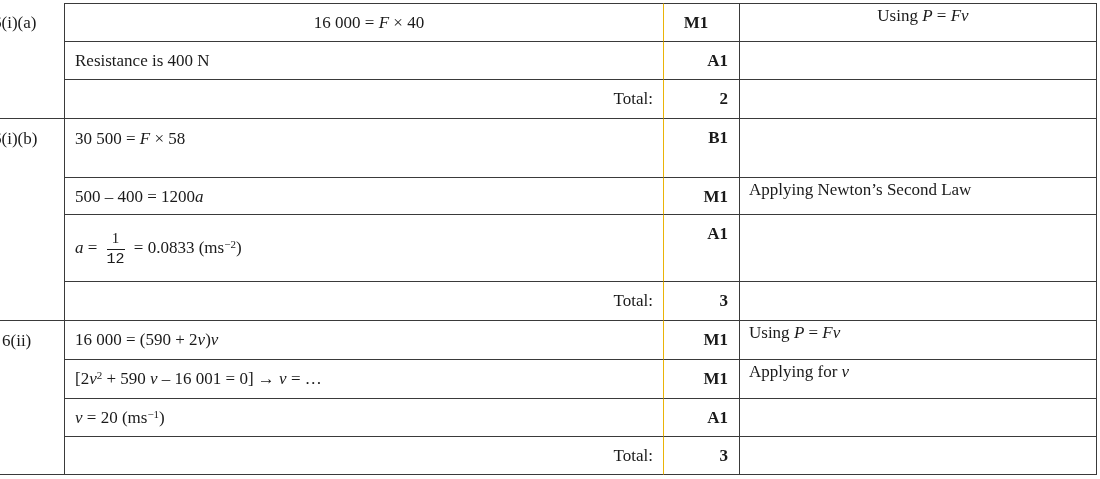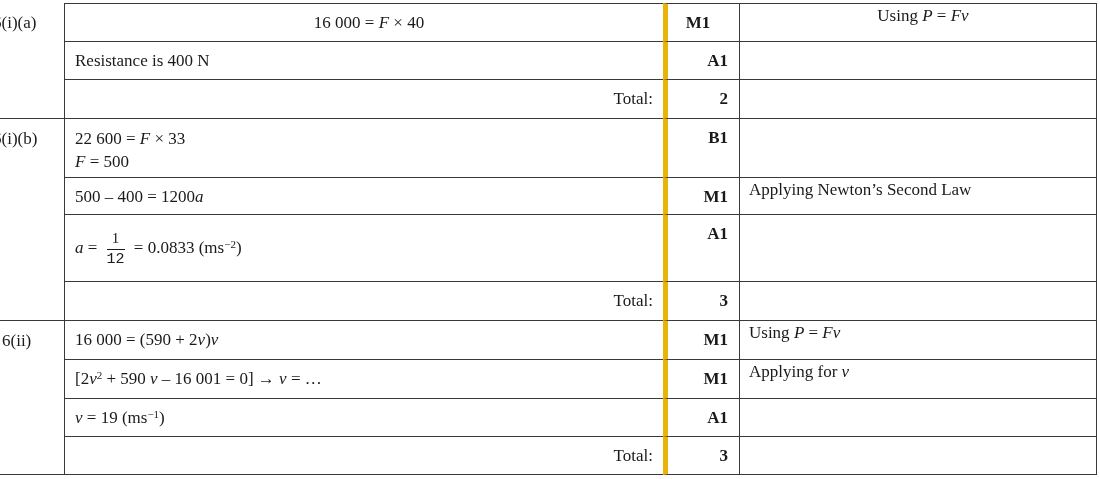--- a/index.html
+++ b/index.html
@@ -27,21 +27,21 @@
   .g3 { grid-template-rows: 39px 39px 38px 38px; }
   .cell { border-bottom: 1px solid #3a3a3a; overflow: hidden; }
   .lab {
     grid-column: 1;
     grid-row: 1 / -1;
     border-right: 1px solid #3a3a3a;
     padding: 10px 0 0 2px;
   }
   .w { padding: 9px 0 0 10px; }
   .m {
-    border-left: 5px solid #eab308;
+    border-left: 1px solid #eab308;
     border-right: 1px solid #3a3a3a;
     text-align: right;
     padding: 9px 11px 0 0;
     font-weight: bold;
   }
   .c { padding: 2px 0 0 9px; }
   .bt { border-top: 1px solid #3a3a3a; text-align: center; }
   .total { text-align: right; padding-right: 10px; font-weight: normal; }
   .clipped { display: inline-block; margin-left: -9px; white-space: nowrap; }
   .twoline { line-height: 23px; padding-top: 8px; }
@@ -69,22 +69,21 @@
       <div class="cell c"></div>
 
       <div class="cell w total"><span>Total:</span></div>
       <div class="cell m"><span>2</span></div>
       <div class="cell c"></div>
     </section>
 
     <section class="group g2">
       <div class="cell lab"><span class="clipped">6(i)(b)</span></div>
       <div class="cell w twoline">
-          <div><span>22 600 = </span><i>F</i><span> × 33</span></div>
-          <div><i>F</i><span> = 500</span></div>
+          <div><span>30 500 = </span><i>F</i><span> × 58</span></div>
         </div>
       <div class="cell m"><span>B1</span></div>
       <div class="cell c"></div>
 
       <div class="cell w"><span>500 – 400 = 1200</span><i>a</i></div>
       <div class="cell m"><span>M1</span></div>
       <div class="cell c"><span>Applying Newton’s Second Law</span></div>
 
       <div class="cell w fr"><i>a</i><span> = </span><span class="frac"><span class="fnum">1</span><span class="fden">12</span></span><span> = 0.0833 (ms</span><sup class="s">−2</sup><span>)</span></div>
       <div class="cell m"><span>A1</span></div>
@@ -98,21 +97,21 @@
     <section class="group g3">
       <div class="cell lab"><span>6(ii)</span></div>
       <div class="cell w"><span>16 000 = (590 + 2</span><i>v</i><span>)</span><i>v</i></div>
       <div class="cell m"><span>M1</span></div>
       <div class="cell c"><span>Using </span><i>P</i><span> = </span><i>Fv</i></div>
 
       <div class="cell w"><span>[2</span><i>v</i><sup class="s">2</sup><span> + 590 </span><i>v</i><span> – 16 001 = 0] → </span><i>v</i><span> = …</span></div>
       <div class="cell m"><span>M1</span></div>
       <div class="cell c"><span>Applying for </span><i>v</i></div>
 
-      <div class="cell w"><i>v</i><span> = 19 (ms</span><sup class="s">−1</sup><span>)</span></div>
+      <div class="cell w"><i>v</i><span> = 20 (ms</span><sup class="s">−1</sup><span>)</span></div>
       <div class="cell m"><span>A1</span></div>
       <div class="cell c"></div>
 
       <div class="cell w total"><span>Total:</span></div>
       <div class="cell m"><span>3</span></div>
       <div class="cell c"></div>
     </section>
 
   </div>
 </div>

